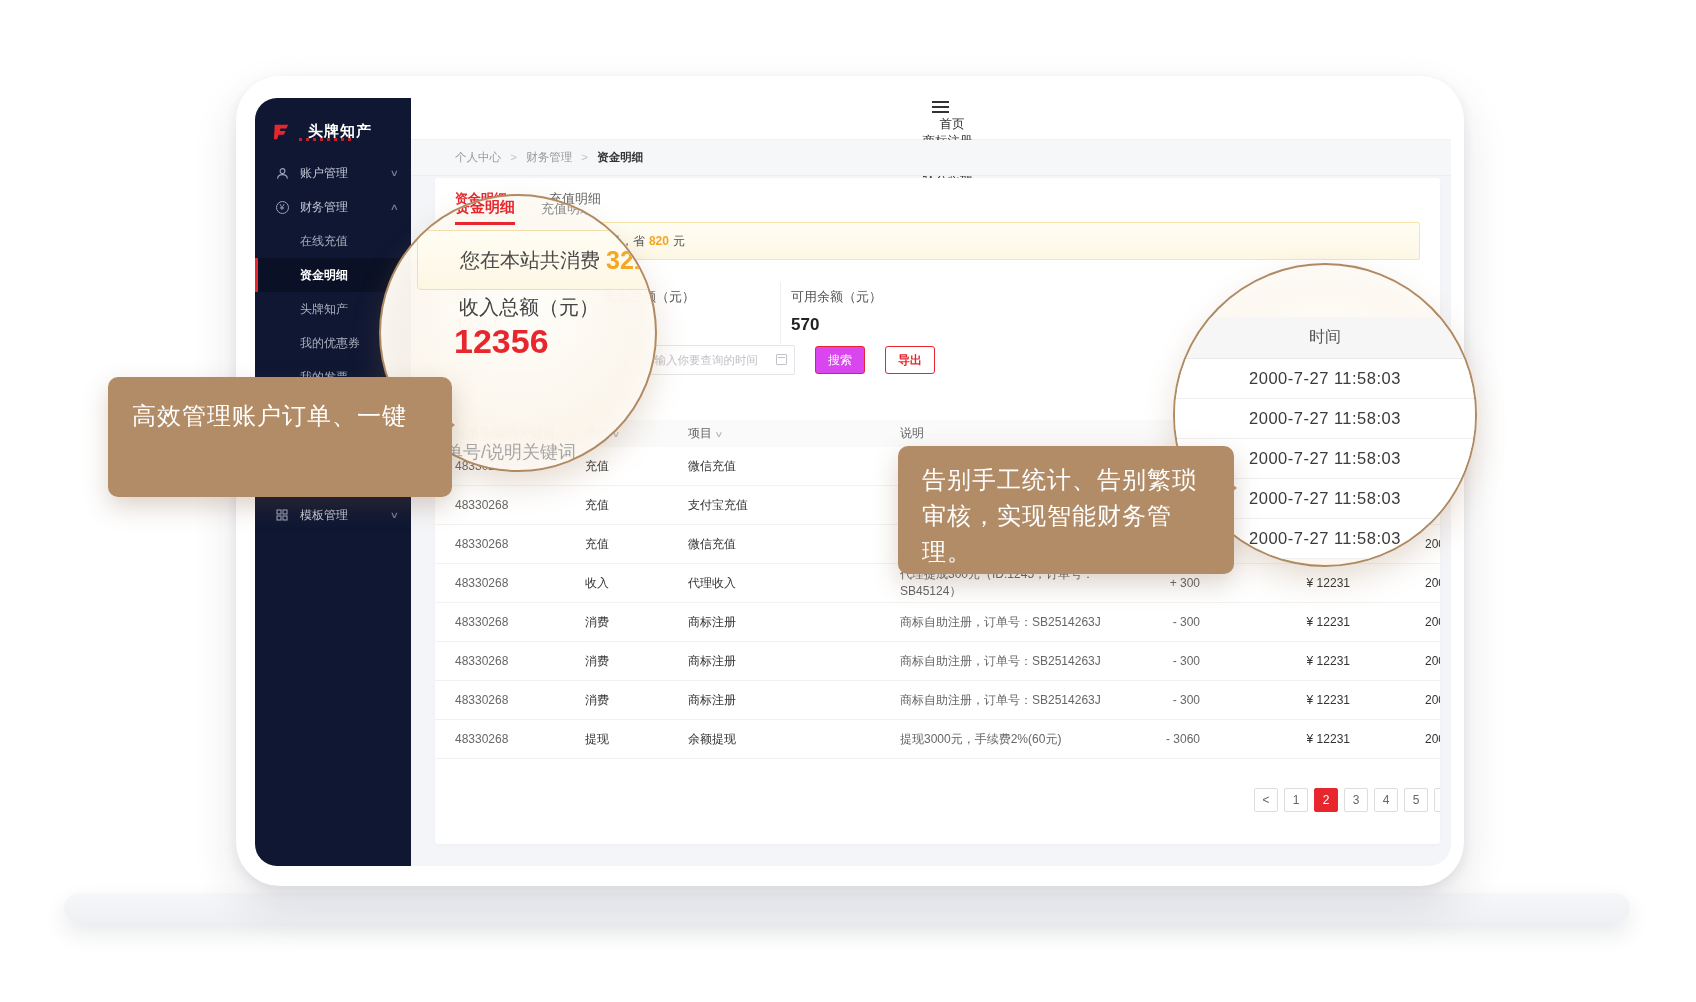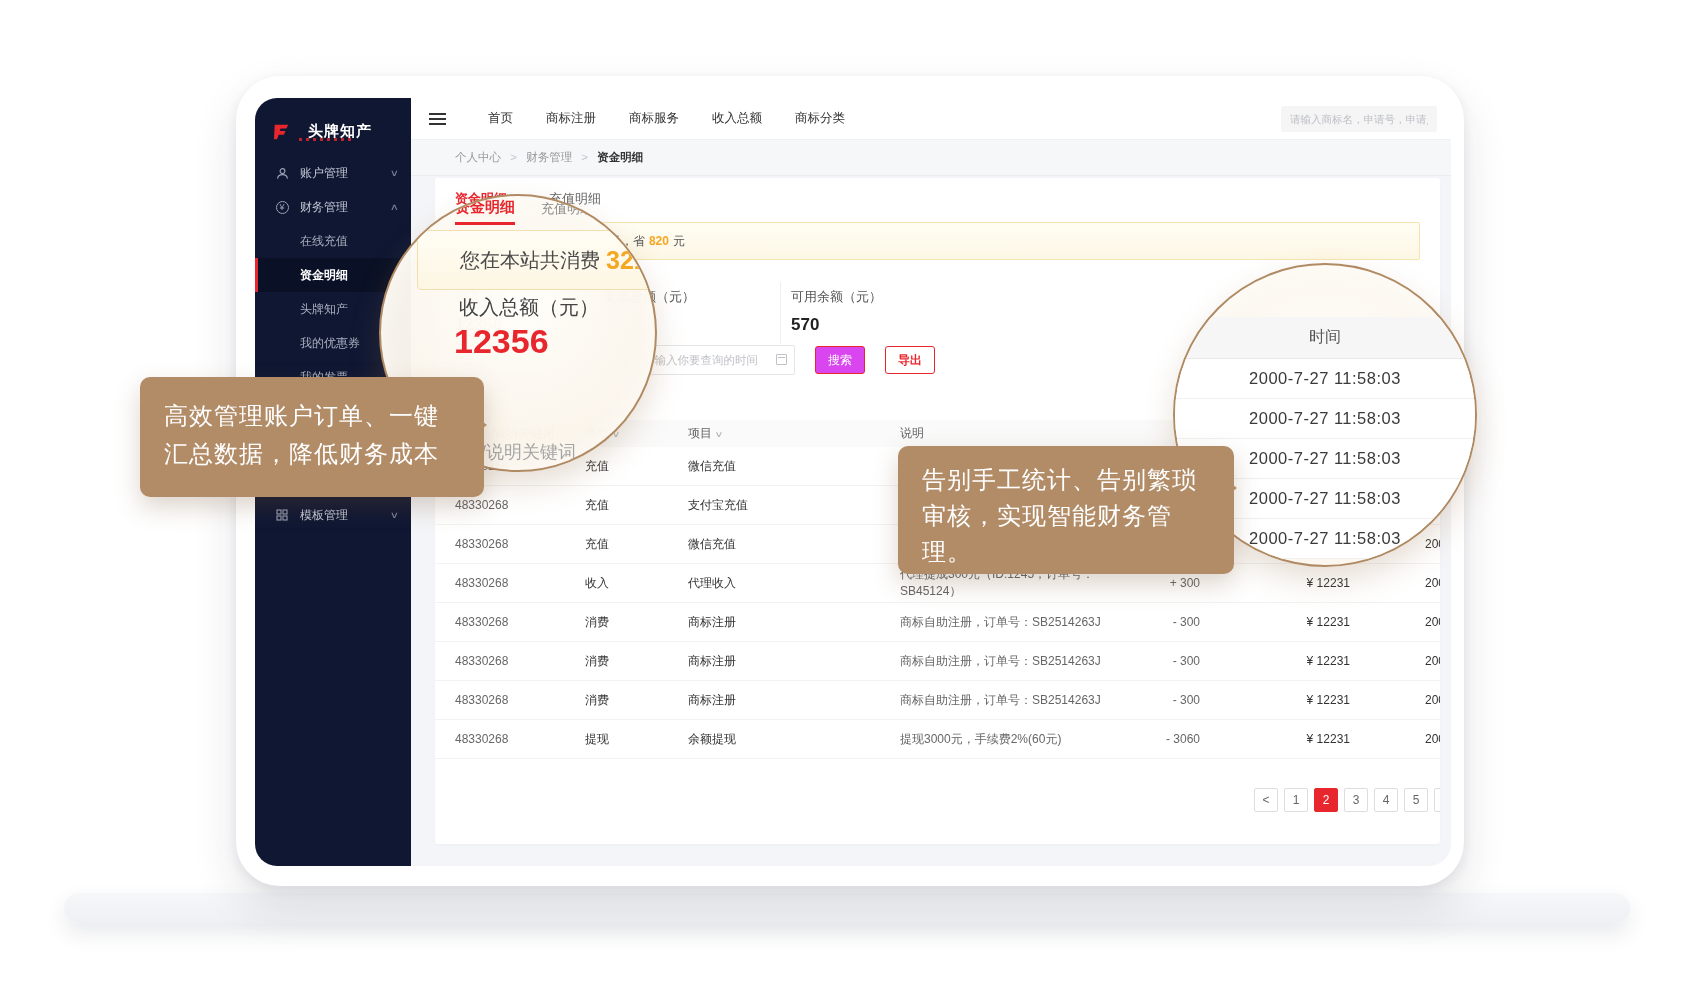--- a/index.html
+++ b/index.html
@@ -33,21 +33,21 @@
     padding-left:45px; cursor:pointer; position:relative; }
   .m-sub.active { background:#0a1126; color:#fff; font-weight:bold; }
   .m-sub.active::before { content:""; position:absolute; left:0; top:0; bottom:0; width:3px; background:#e8262d; }
   .gap-block { height:104px; }
   .yen-circ { width:13px; height:13px; border:1.2px solid #9aa1b4; border-radius:50%;
     font-size:9px; line-height:11px; text-align:center; color:#9aa1b4; }
 
   
   .main { flex:1; display:flex; flex-direction:column; min-width:0; }
   .topnav { height:42px; background:#fff; display:flex; align-items:center; flex-shrink:0;
-    border-bottom:1px solid #f0f1f3; }
+    border-bottom:1px solid #f0f1f3;flex-direction:column; }
   .burger { margin-left:18px; width:17px; cursor:pointer; }
   .burger i { display:block; height:2px; background:#333; margin:3px 0; }
   .nav-item { font-size:12.5px; color:#333; margin-left:33px; cursor:pointer; }
   .nav-item:first-of-type { margin-left:42px; }
   .nav-search { margin-left:auto; margin-right:14px; width:156px; height:26px; background:#f5f5f6;
     border:0; border-radius:2px; font-size:10.5px; color:#666; padding:0 9px; outline:none; }
   .nav-search::placeholder { color:#bdbfc4; }
   .crumb-bar { height:36px; background:#f6f7f9; border-bottom:1px solid #ededf0;
     display:flex; align-items:center; font-size:11.5px; color:#999; flex-shrink:0; }
   .crumb-bar .wrap { padding-left:44px; }
@@ -133,21 +133,21 @@
   .mr-row { position:absolute; left:-10px; right:-10px; height:40px; background:#fff;
     border-bottom:1px solid #f0f0f0; display:flex; align-items:center; justify-content:center;
     font-size:16.5px; color:#3a3a3a; letter-spacing:.5px; white-space:nowrap; }
 
   
   .callout { position:absolute; background:#b18c67; border-radius:10px; color:#fff; z-index:20;
     box-shadow:0 10px 24px rgba(120,85,50,.25); }
   .callout .txt { font-size:24px; line-height:38px; padding:20px 24px; letter-spacing:1px; }
   .callout::after { content:""; position:absolute; right:-15px; border:12px solid transparent;
     border-left:16px solid #b18c67; }
-  .co-left { left:108px; top:377px; width:344px; height:120px;margin-left:32px; }
+  .co-left { left:108px; top:377px; width:344px; height:120px; }
   .co-left::after { top:36px; }
   .co-right { left:898px; top:446px; width:336px; height:128px; }
   .co-right::after { top:30px; }
   .co-right .txt { padding:16px 24px; line-height:36px; }
 
   svg { display:block; }
 </style>
 </head>
 <body>
 
@@ -408,21 +408,20 @@
     <div class="mr-row" style="top:94px">2000-7-27  11:58:03</div>
     <div class="mr-row" style="top:134px">2000-7-27  11:58:03</div>
     <div class="mr-row" style="top:174px">2000-7-27  11:58:03</div>
     <div class="mr-row" style="top:214px">2000-7-27  11:58:03</div>
     <div class="mr-row" style="top:254px">2000-7-27  11:58:03</div>
   </div>
 
   <div class="callout co-left">
     <div class="txt">
       <div>高效管理账户订单、一键</div>
-      <div>汇总数据，降低财务成本</div>
     </div>
   </div>
 
   <div class="callout co-right">
     <div class="txt">告别手工统计、告别繁琐审核，实现智能财务管理。</div>
   </div>
 
 </div>
 
 </body></html>

